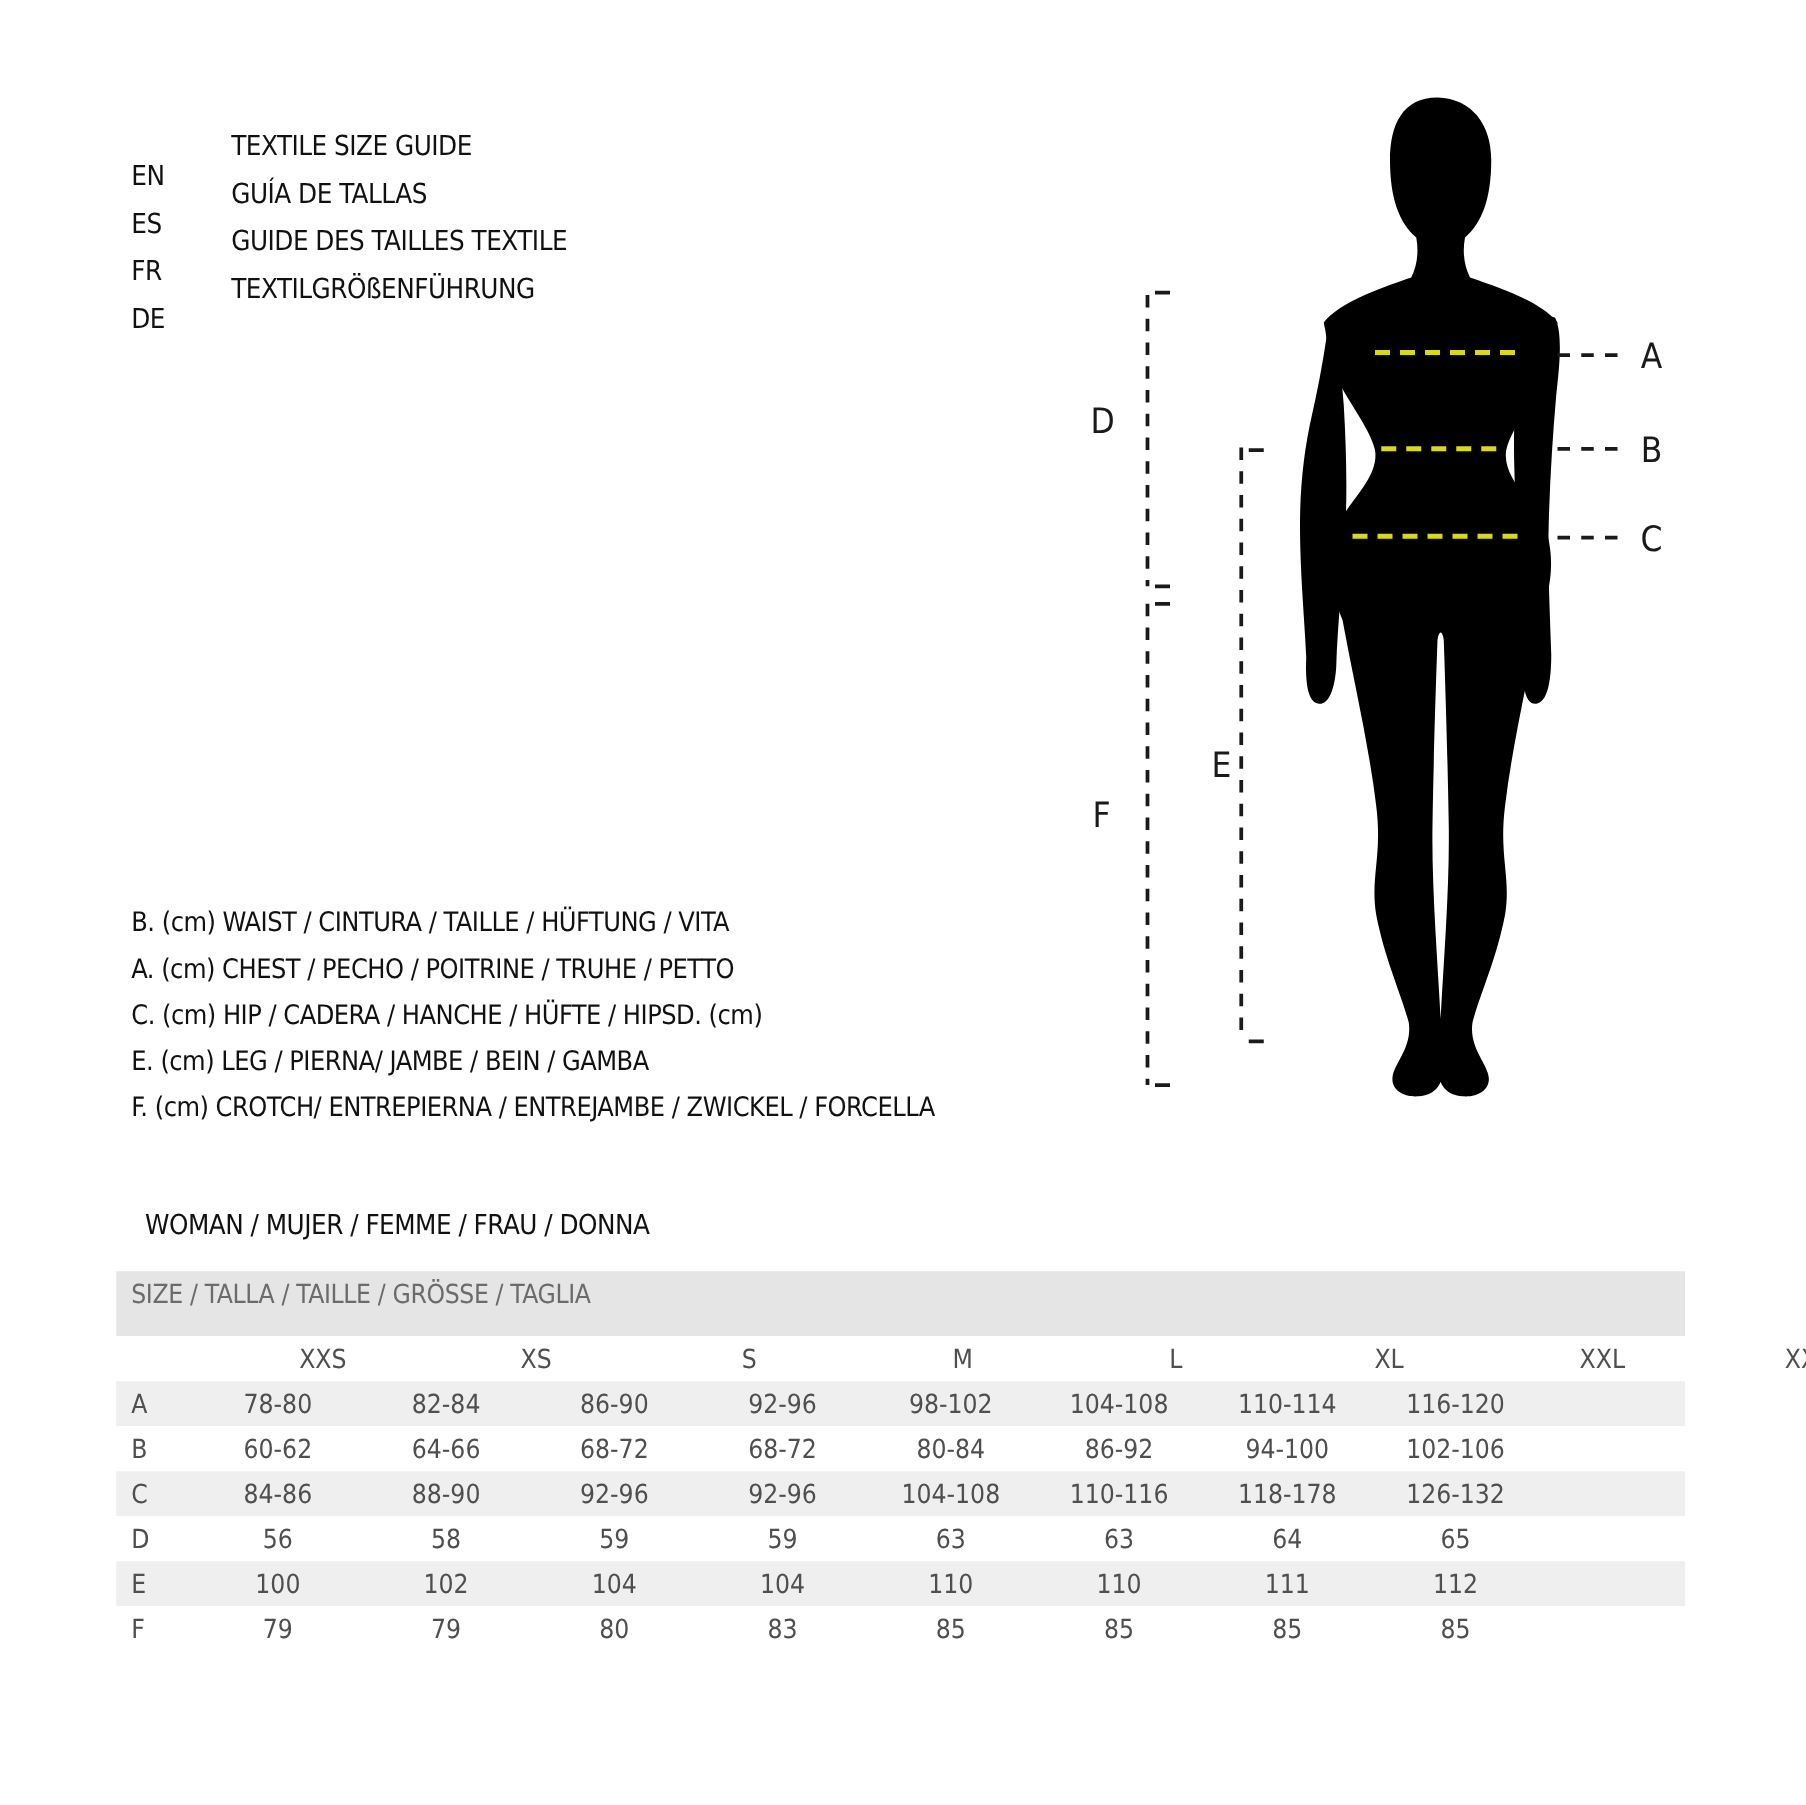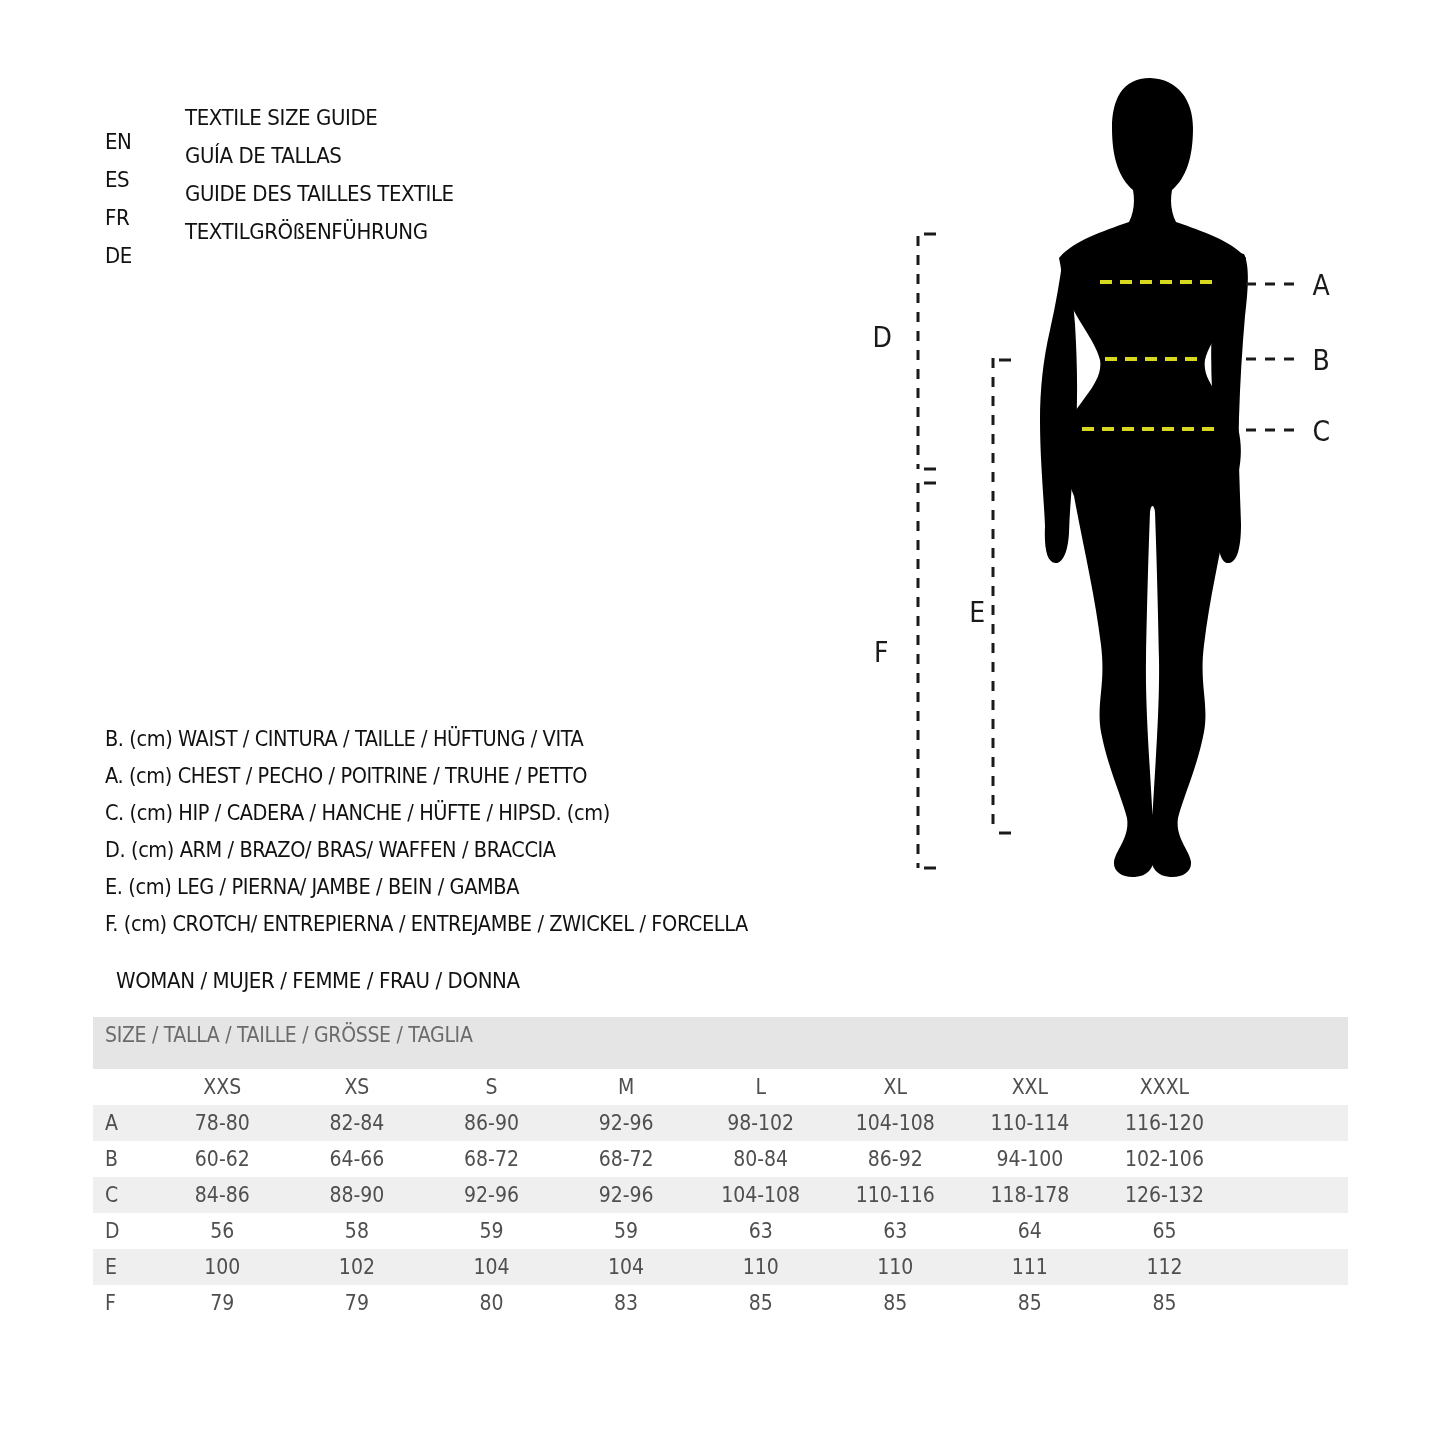--- a/index.html
+++ b/index.html
@@ -31,21 +31,21 @@
     height:52px;line-height:36px;background:#e5e5e5;color:#6b6b6b;
     padding-left:12px;letter-spacing:-0.3px;
   }
   .tgrid-row{
     display:grid;
     grid-template-columns:62px repeat(8,134.6px) 1fr;
     height:36px;line-height:36px;align-items:center;
   }
   .tgrid-row .cell{text-align:center;white-space:nowrap;}
   .tgrid-row .rlabel{text-align:left;padding-left:12px;}
-  .cols-row{background:#ffffff;}
+  .cols-row{background:#ffffff;gap:36px;}
   .data-rows .tgrid-row:nth-child(odd){background:#efefef;}
   .data-rows .tgrid-row:nth-child(even){background:#ffffff;}
 </style>
 </head>
 <body>
 
 <div class="canvas">
 
   <div class="lang-block">
     <div class="lang-row">
@@ -149,21 +149,20 @@
   <span class="measure-label" style="left:1321px;top:360px;">B</span>
   <span class="measure-label" style="left:1321px;top:431px;">C</span>
   <span class="measure-label" style="left:882px;top:337px;">D</span>
   <span class="measure-label" style="left:977px;top:612px;">E</span>
   <span class="measure-label" style="left:881px;top:652px;">F</span>
 
   <div class="legend-block">
     <div class="legend-line">B. (cm) WAIST / CINTURA / TAILLE / HÜFTUNG / VITA</div>
     <div class="legend-line">A. (cm) CHEST / PECHO / POITRINE / TRUHE / PETTO</div>
     <div class="legend-line">C. (cm) HIP / CADERA / HANCHE / HÜFTE / HIPSD. (cm)</div>
-    <div class="legend-line">D. (cm) ARM / BRAZO/ BRAS/ WAFFEN / BRACCIA</div>
     <div class="legend-line">E. (cm) LEG / PIERNA/ JAMBE / BEIN / GAMBA</div>
     <div class="legend-line">F. (cm) CROTCH/ ENTREPIERNA / ENTREJAMBE / ZWICKEL / FORCELLA</div>
   </div>
 
   <div class="audience-line">WOMAN / MUJER / FEMME / FRAU / DONNA</div>
 
   <div class="size-table">
     <div class="size-table-header">SIZE / TALLA / TAILLE / GRÖSSE / TAGLIA</div>
 
     <div class="tgrid-row cols-row">

